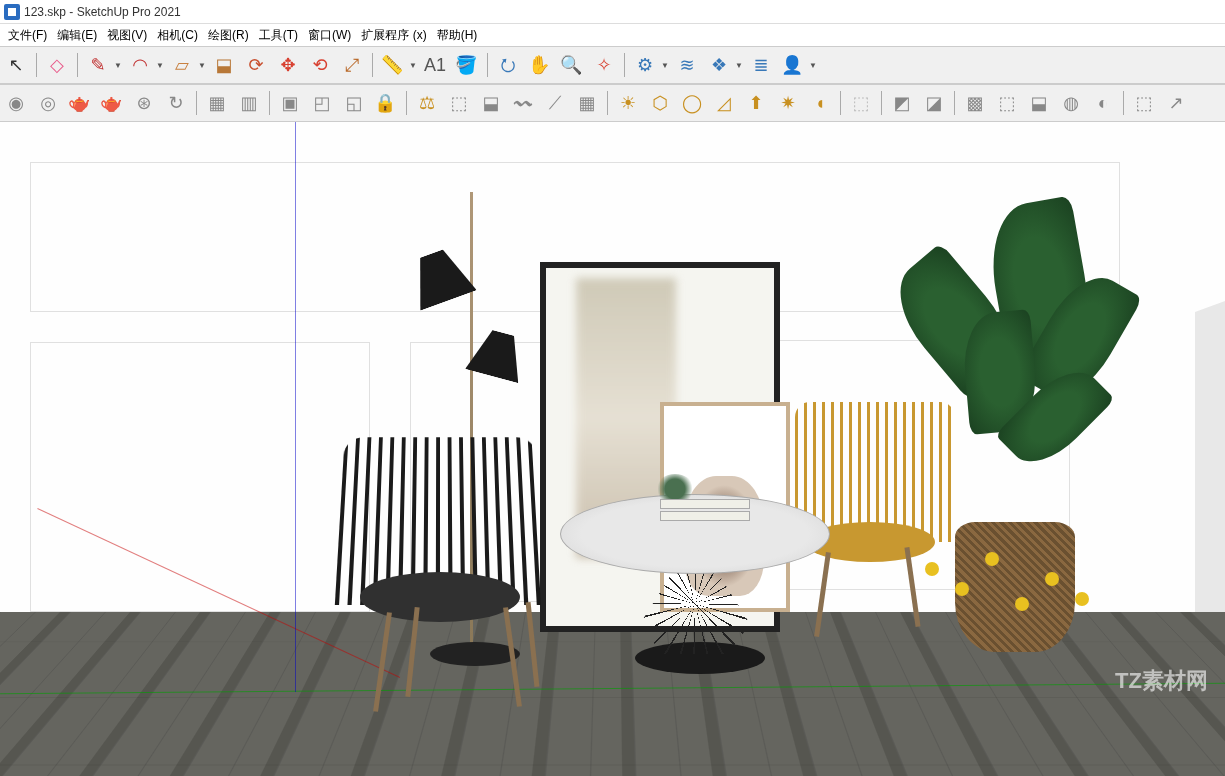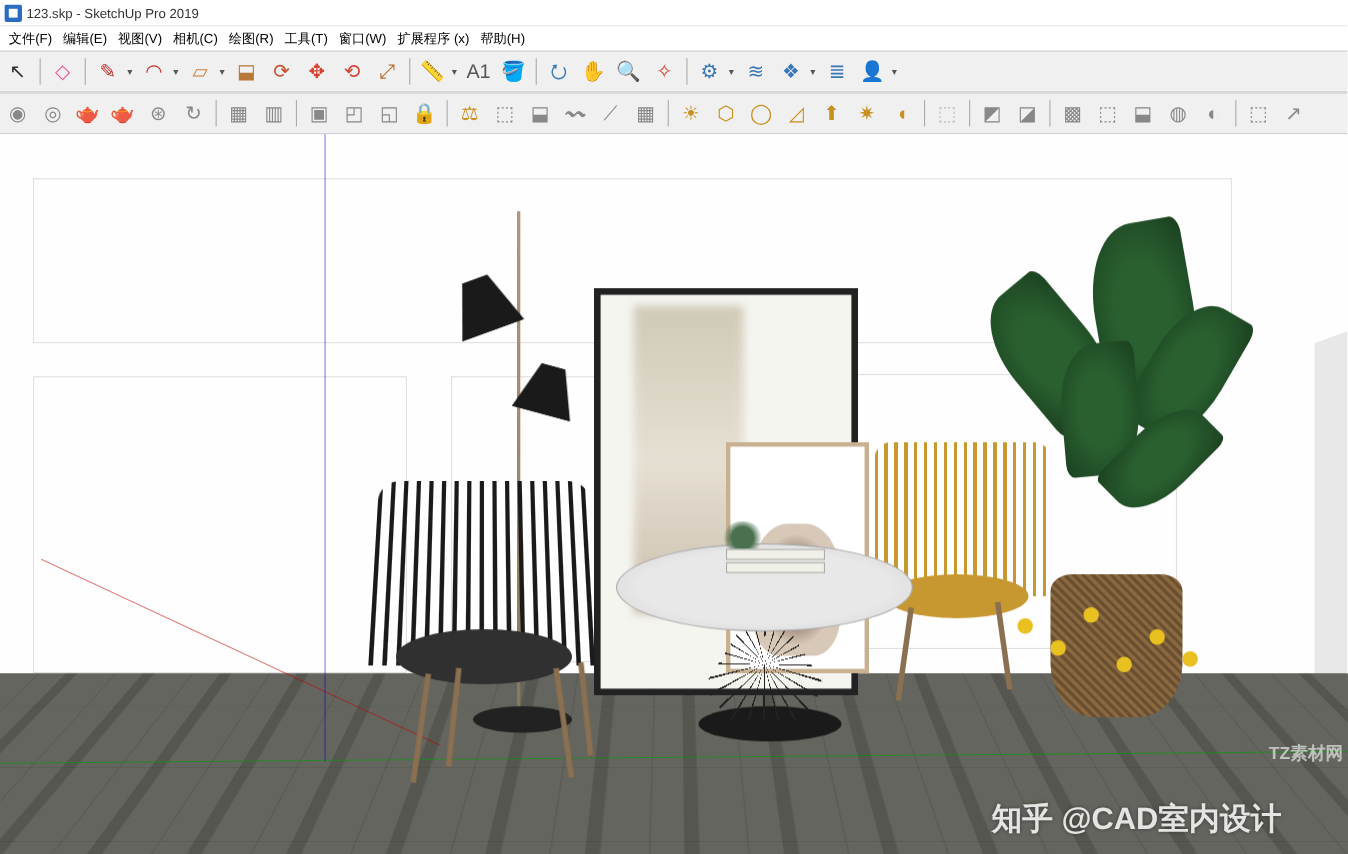--- a/index.html
+++ b/index.html
@@ -71,31 +71,31 @@
 .book { width: 90px; height: 10px; background: #f0f0e8; border: 1px solid #aaa; margin-bottom: 2px; }
 .plant-small { position: absolute; left: 95px; top: -20px; width: 40px; height: 30px; background: radial-gradient(circle, #4a7050 40%, transparent 70%); border-radius: 50%; }
 
 .plant-big { position: absolute; right: 90px; top: 70px; width: 240px; height: 460px; }
 .pot { position: absolute; bottom: 0; left: 60px; width: 120px; height: 130px; background: repeating-linear-gradient(45deg, #8a6840 0 3px, #6a5030 3px 6px); border-radius: 20px 20px 40px 40px / 15px 15px 50px 50px; }
 .leaf { position: absolute; background: radial-gradient(ellipse, #2a6030 40%, #1a4020 100%); border-radius: 50% 10% 50% 10%; }
 .flowers { position: absolute; bottom: 30px; left: 30px; width: 170px; height: 80px; }
 .flower-dot { position: absolute; width: 14px; height: 14px; background: #e8c020; border-radius: 50%; }
 
 .watermark { position: absolute; bottom: 12px; right: 60px; color: rgba(255,255,255,0.85); font-size: 28px; font-weight: bold; text-shadow: 0 0 4px rgba(0,0,0,0.4); }
-.watermark-tz { position: absolute; bottom: 80px; right: 4px; color: rgba(255,255,255,0.6); font-size: 16px; font-weight: bold; text-align: right; }
+.watermark-tz { position: absolute; bottom: 80px; right: 17px; color: rgba(255,255,255,0.6); font-size: 22px; font-weight: bold; text-align: right; }
 </style>
 </head>
 <body>
 
 <div class="title-bar">
   <svg class="app-icon">
       <rect width="16" height="16" fill="#2a6cc0" rx="2"></rect>
       <rect x="4" y="4" width="8" height="8" fill="#fff"></rect>
     </svg>
-  <span class="title-text">123.skp - SketchUp Pro 2019</span>
+  <span class="title-text">123.skp - SketchUp Pro 2021</span>
 </div>
 
 <div class="menu-bar">
   <span class="menu-item">文件(F)</span>
   <span class="menu-item">编辑(E)</span>
   <span class="menu-item">视图(V)</span>
   <span class="menu-item">相机(C)</span>
   <span class="menu-item">绘图(R)</span>
   <span class="menu-item">工具(T)</span>
   <span class="menu-item">窗口(W)</span>
@@ -360,14 +360,13 @@
       <div class="flower-dot" style="left:0; top:20px;"></div>
       <div class="flower-dot" style="left:30px; top:40px;"></div>
       <div class="flower-dot" style="left:60px; top:10px;"></div>
       <div class="flower-dot" style="left:120px; top:30px;"></div>
       <div class="flower-dot" style="left:150px; top:50px;"></div>
       <div class="flower-dot" style="left:90px; top:55px;"></div>
     </div>
   </div>
 
   <div class="watermark-tz">TZ素材网</div>
-  <div class="watermark">知乎 @CAD室内设计</div>
 </div>
 
 </body></html>

